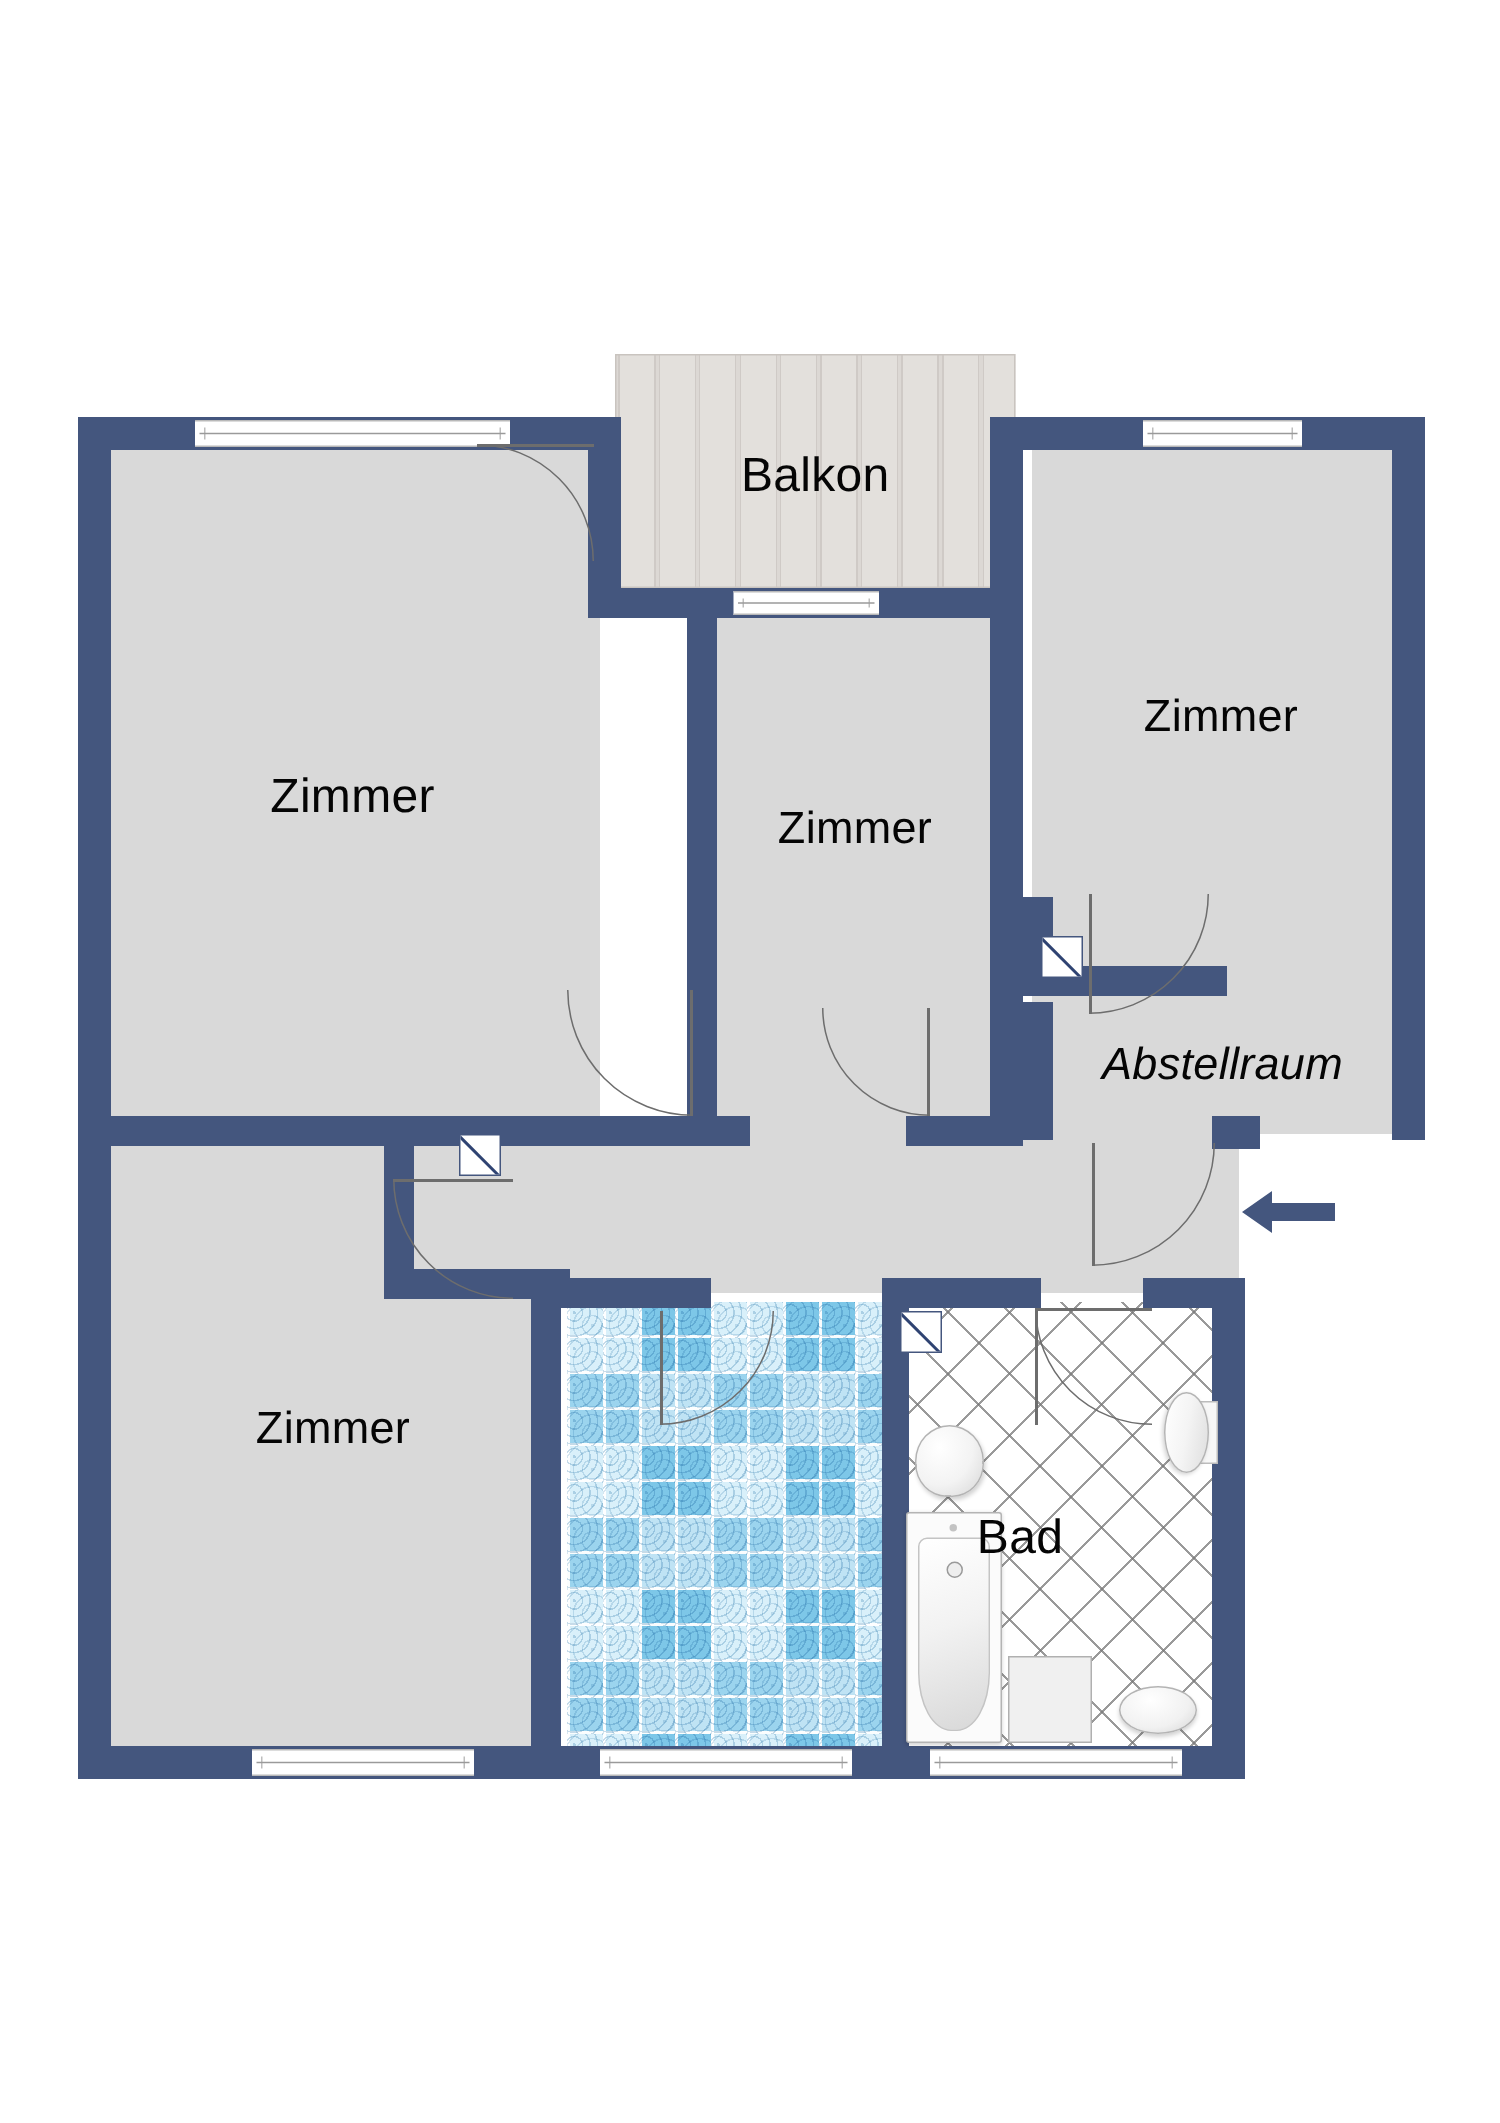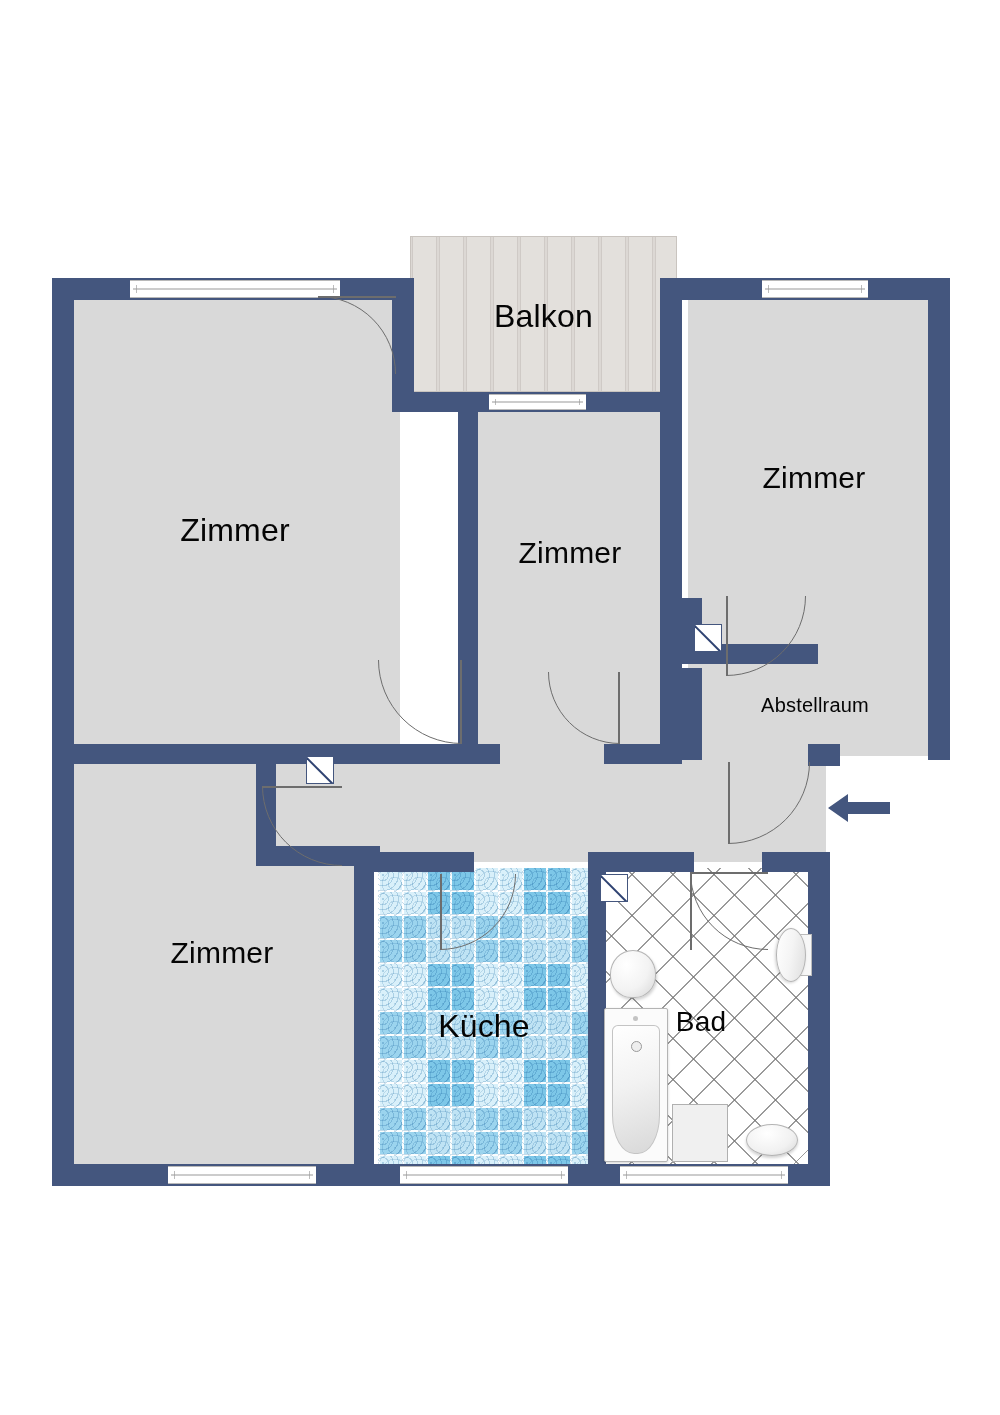--- a/index.html
+++ b/index.html
@@ -269,18 +269,17 @@
 
   <div class="shower" style="left:672px;top:1104px;width:54px;height:56px;"></div>
 
   <svg class="entry-arrow" style="left:828px;top:788px;width:62px;height:40px;" viewBox="0 0 62 40">
     <polygon points="0,20 20,6 20,14 62,14 62,26 20,26 20,34" fill="#44567e"></polygon>
   </svg>
 
   <div class="label" style="left:70px;top:514px;width:330px;font-size:32px;">Zimmer</div>
   <div class="label" style="left:474px;top:538px;width:192px;font-size:30px;">Zimmer</div>
   <div class="label" style="left:688px;top:463px;width:252px;font-size:30px;">Zimmer</div>
-  <div class="label" style="left:672px;top:695px;width:286px;font-size:20px;">Abstellraum</div>
+  <div class="label" style="left:672px;top:695px;width:286px;font-size:30px;font-style:italic;">Abstellraum</div>
   <div class="label" style="left:70px;top:938px;width:304px;font-size:30px;">Zimmer</div>
-  <div class="label" style="left:378px;top:1010px;width:212px;font-size:32px;">Küche</div>
-  <div class="label" style="left:585px;top:1008px;width:232px;font-size:28px;">Bad</div>
+  <div class="label" style="left:564px;top:1008px;width:232px;font-size:32px;">Bad</div>
 
 </div>
 
 </body></html>

